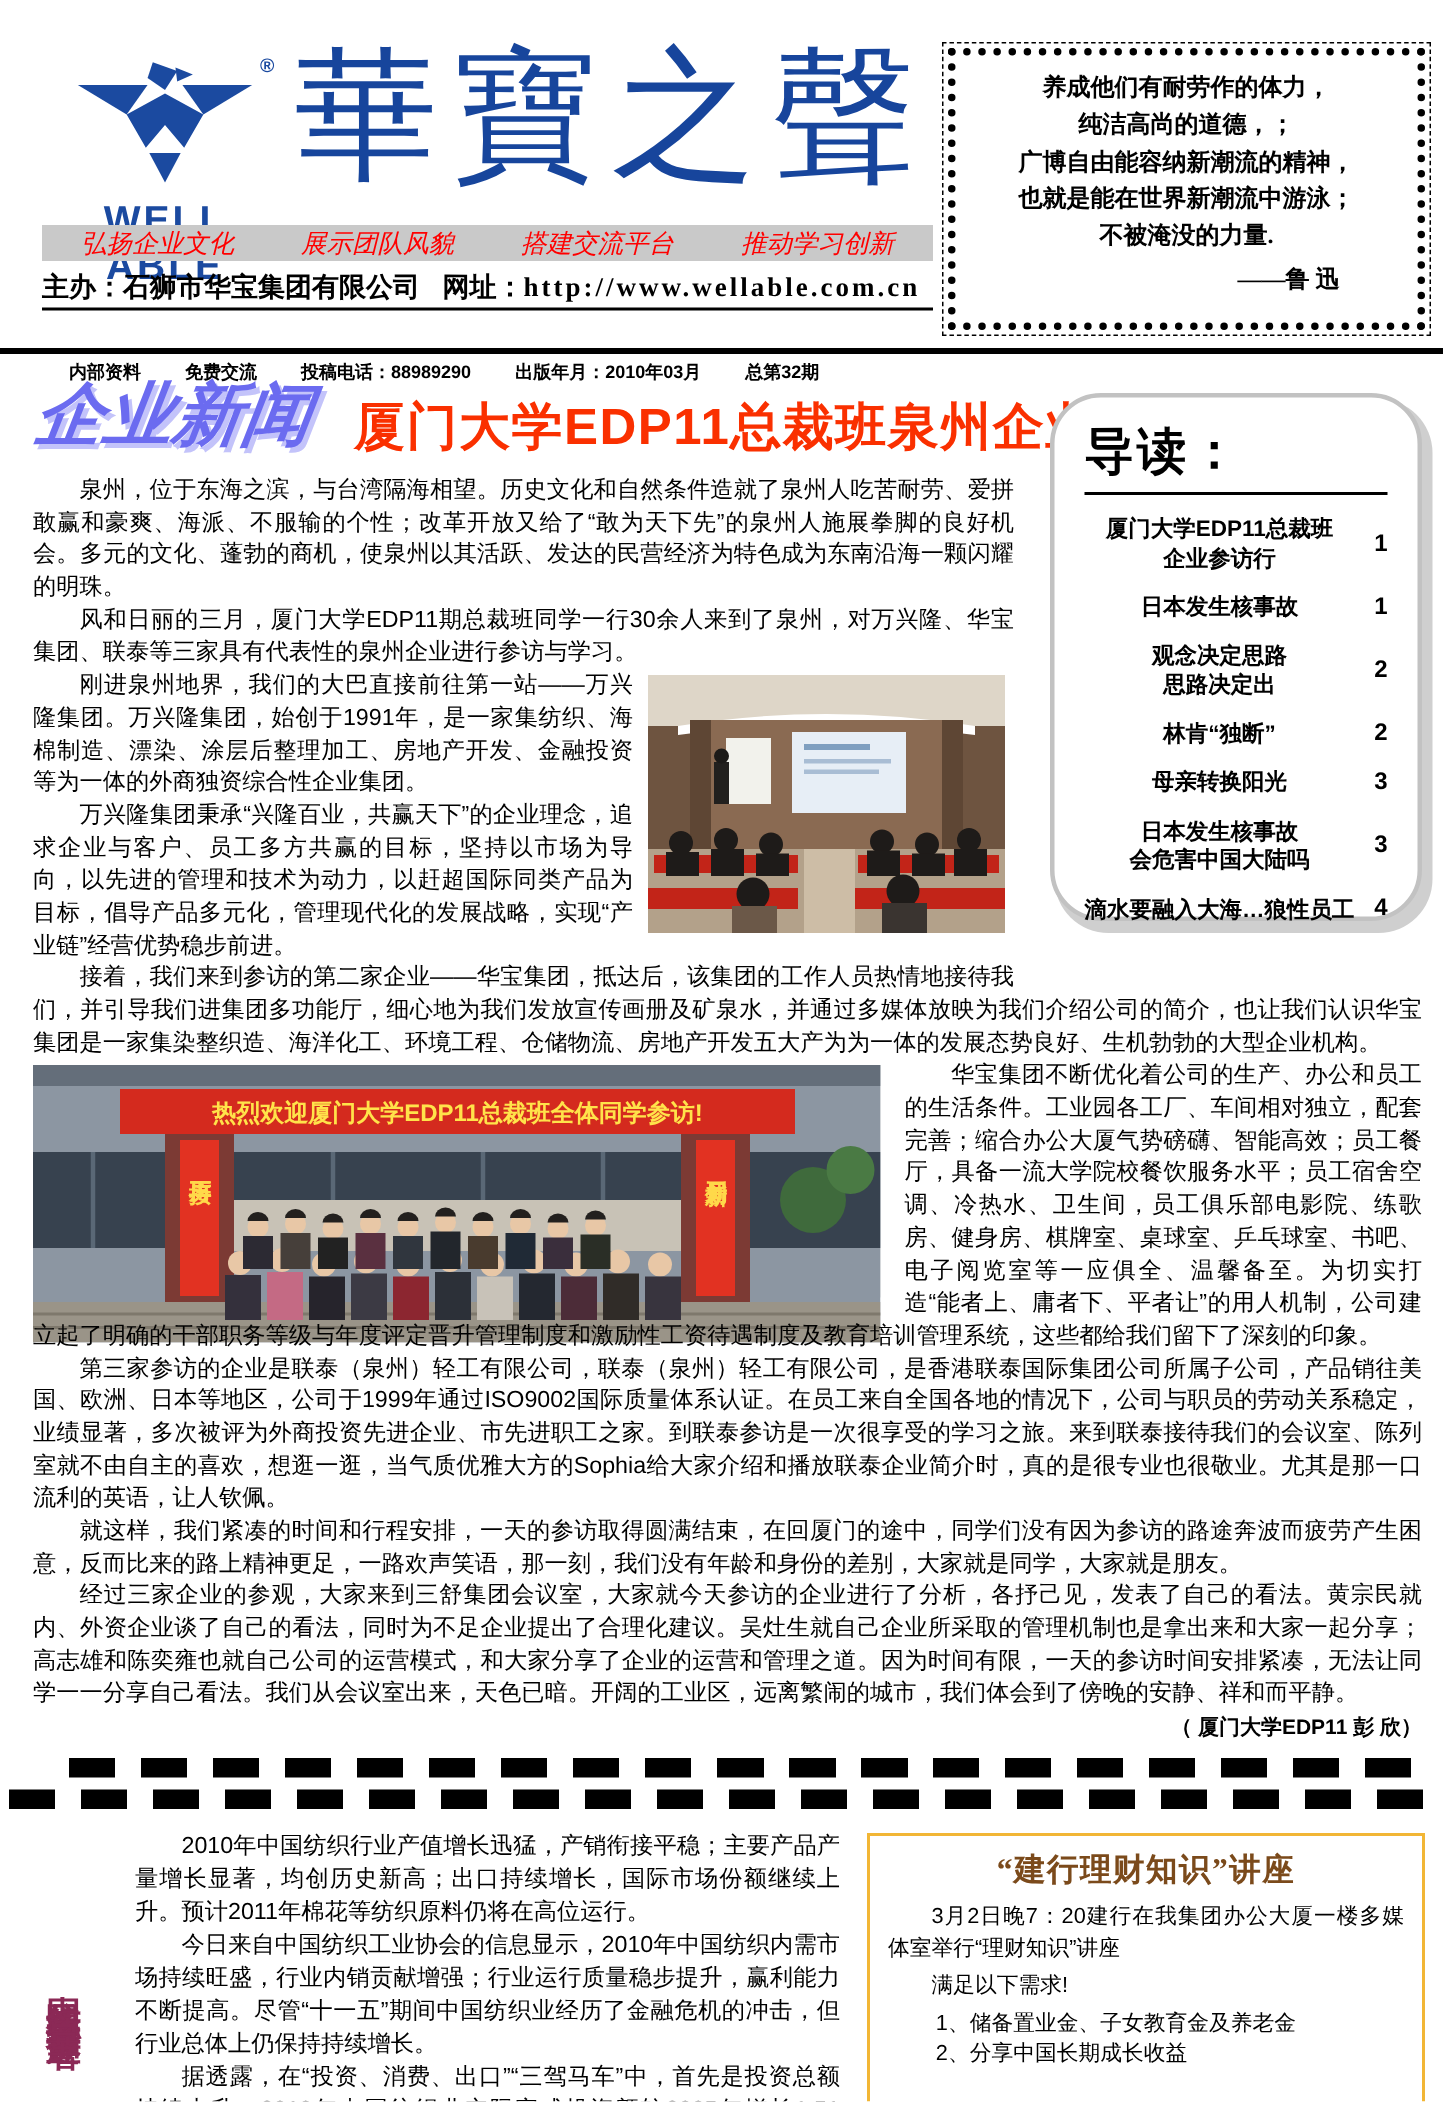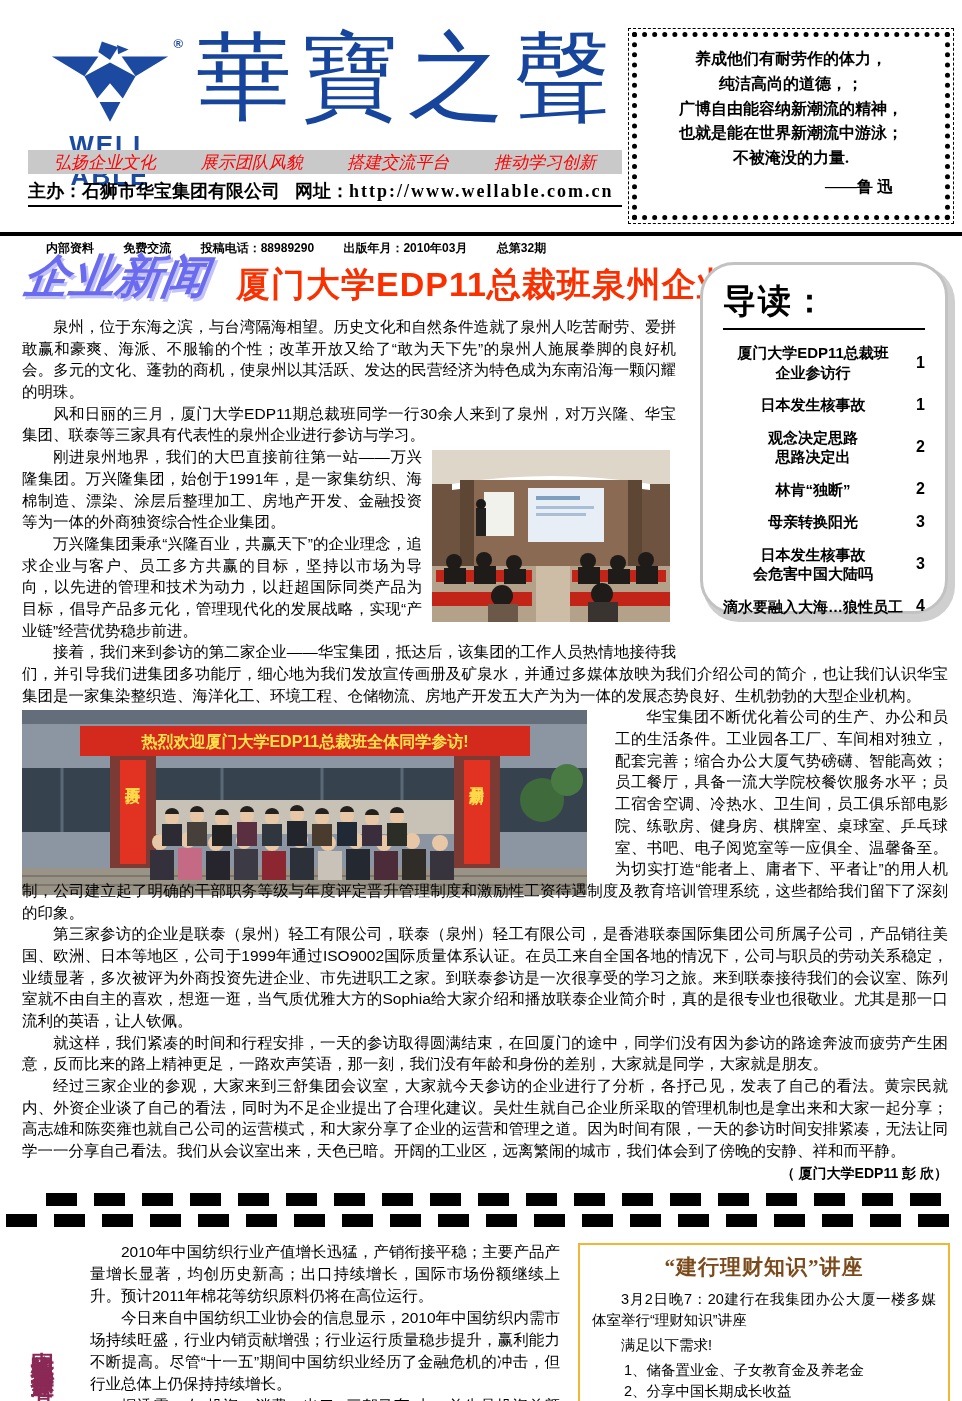--- a/index.html
+++ b/index.html
@@ -31,21 +31,21 @@
   .main{position:relative;padding:6px 14px 0 22px;}
   .headline-row{display:flex;align-items:flex-end;gap:28px;margin:4px 0 8px 2px;}
   .badge{font-family:"Liberation Serif",serif;font-size:46px;font-weight:bold;font-style:italic;
         color:#6b6bf0;text-shadow:3px 3px 0 #c3c3fa;transform:skewX(-8deg);white-space:nowrap;}
   .main-title{font-size:34px;font-weight:bold;color:#fa3000;white-space:nowrap;letter-spacing:1px;}
   .main-text{font-size:15.5px;line-height:1.4;text-align:justify;}
   .main-text p{margin:0;text-indent:2em;}
   .guide-spacer{float:right;width:272px;height:336px;}
   .photo{background:#ddd;}
   .photo1{float:right;width:238px;height:172px;margin:4px 6px 6px 10px;}
-  .photo2{float:left;width:565px;height:155px;margin:4px 28px 4px 0;}
+  .photo2{float:left;width:565px;height:155px;margin:4px 16px 4px 0;}
   .byline{text-align:right;font-weight:bold;font-size:14px;margin-top:2px;clear:none;}
   
   .guide-box{position:absolute;left:700px;top:262px;width:248px;height:352px;background:#fff;
         border:3px solid #c2c2c2;border-radius:34px;box-shadow:5px 6px 0 2px #cfcfcf;
         padding:14px 20px;box-sizing:border-box;}
   .guide-title{font-size:33px;font-weight:bold;letter-spacing:2px;}
   .guide-hr{border:none;border-top:2px solid #000;margin:4px 0 10px 0;}
   .guide-item{display:flex;justify-content:center;align-items:center;margin-bottom:10px;margin-top:13px;}
   .guide-item .t{flex:1;text-align:center;font-weight:bold;font-size:15px;line-height:1.3;}
   .guide-item .pg{width:22px;text-align:right;font-weight:bold;font-size:16px;}

